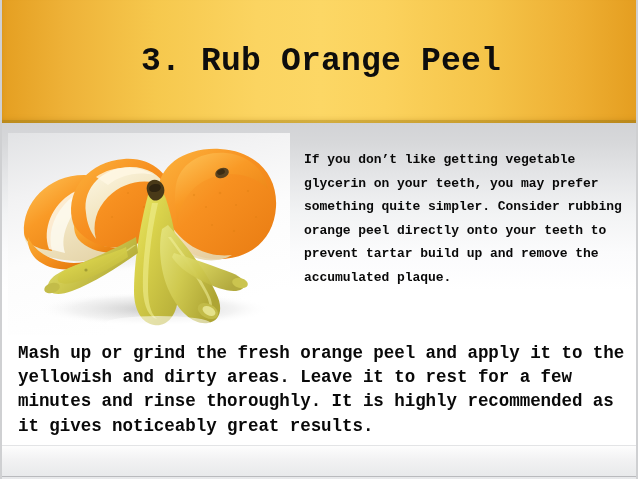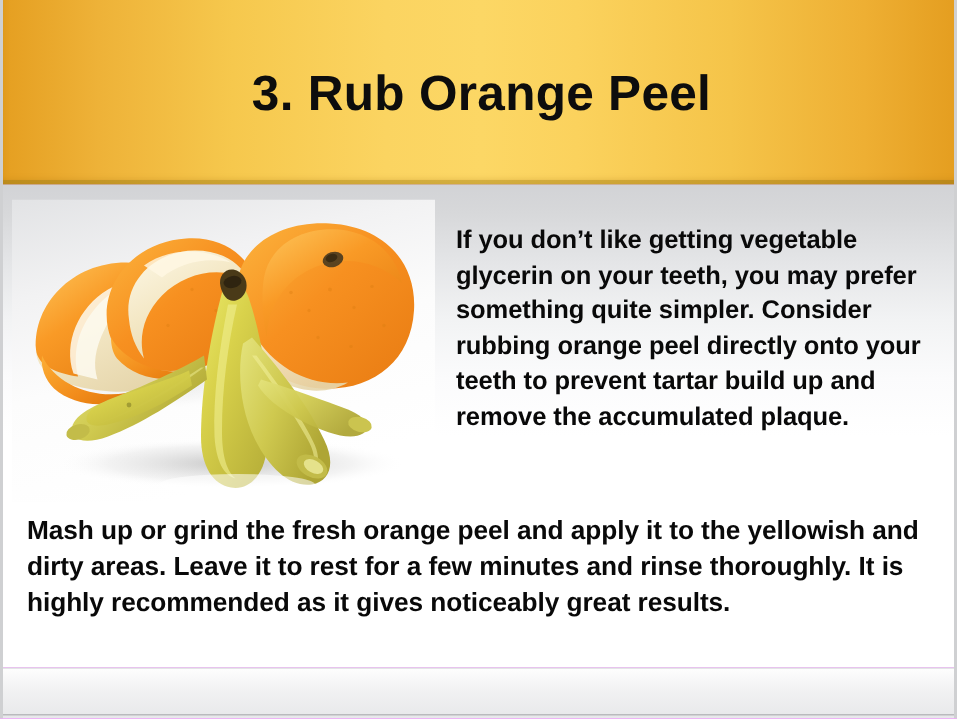--- a/index.html
+++ b/index.html
@@ -14,22 +14,23 @@
     font-family: "Liberation Sans", sans-serif;
   }
 
   #slide {
     position: relative;
     width: 638px;
     height: 479px;
     box-sizing: border-box;
     border-left: 2px solid #cfd0d2;
     border-right: 2px solid #cfd0d2;
-    background: #d946ef;
+    background: #a3a3a3;
     overflow: hidden;
+    font-family: Liberation Mono, monospace;
   }
 
   
   #header {
     position: absolute;
     left: 0;
     top: 0;
     width: 638px;
     height: 123px;
     background: linear-gradient(to right,
@@ -113,21 +114,21 @@
     height: 202px;
   }
   #photo svg { display: block; width: 100%; height: 100%; }
 
   
   #right-text {
     position: absolute;
     left: 302px;
     top: 148px;
     width: 322px;
-    font-size: 17px;
+    font-size: 13px;
     font-weight: bold;
     color: #090909;
     line-height: 23.6px;
     letter-spacing: -0.05px;
   }
   #right-text p { margin: 0; }
 
   #bottom-text {
     position: absolute;
     left: 16px;

